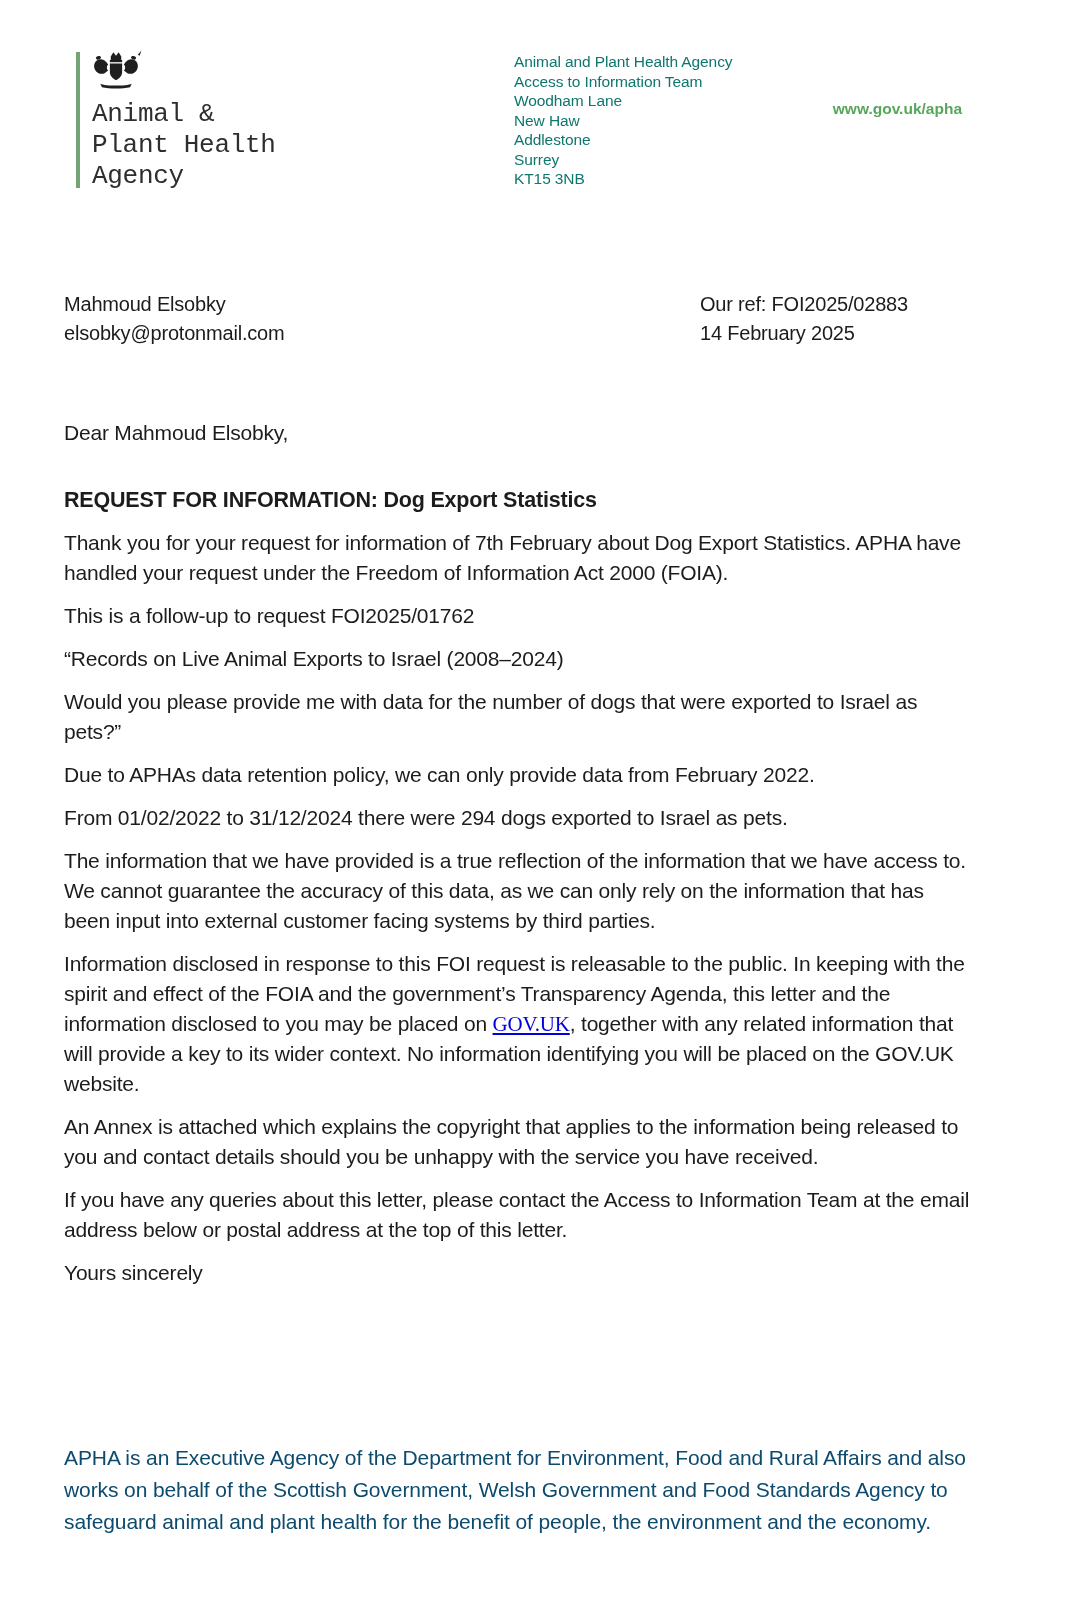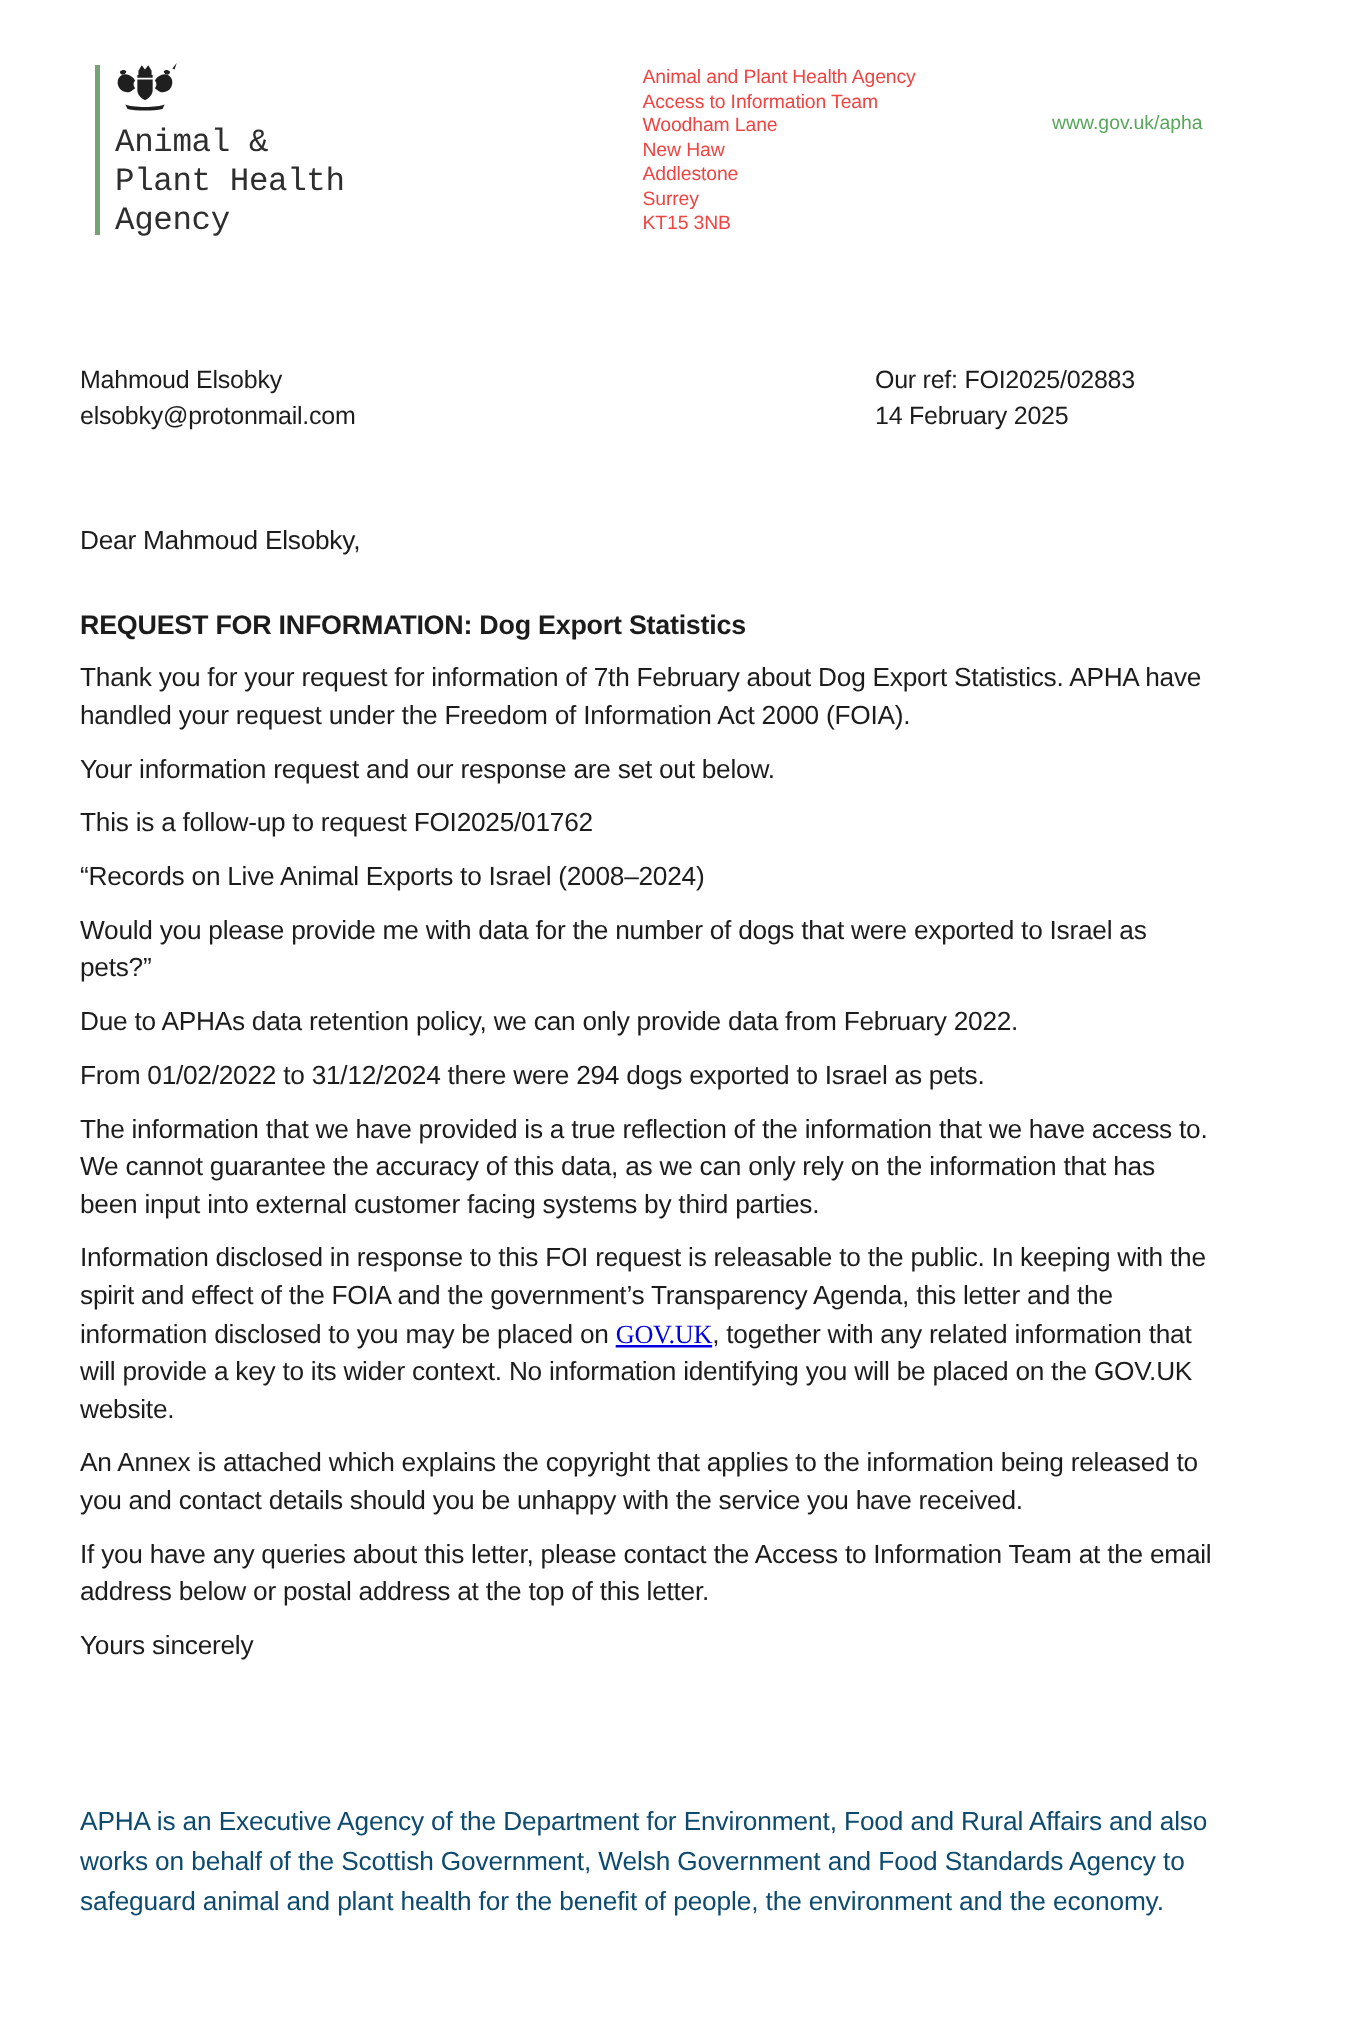--- a/index.html
+++ b/index.html
@@ -32,29 +32,30 @@
     letter-spacing: -0.3px;
     color: #2e2e2e;
     font-family: Liberation Mono, monospace;
   }
   .addr-block {
     position: absolute;
     left: 514px; top: 52px;
     font-size: 15.5px;
     line-height: 19.5px;
     letter-spacing: -0.1px;
-    color: #ef4444;
+    color: #0f766e;
   }
   .website-link {
     position: absolute;
-    right: 118px; top: 90px;
+    right: 118px; top: 100px;
     font-size: 15.5px;
     color: #58a65c;
     text-decoration: none;
     cursor: pointer;
+    font-weight: bold;
   }
 
   
   .recipient-block {
     position: absolute;
     left: 64px; top: 290px;
     font-size: 20px;
     line-height: 29px;
     letter-spacing: -0.2px;
   }
@@ -154,21 +155,20 @@
     <div>14 February 2025</div>
   </div>
 
   <div class="letter-body">
     <p class="salutation">Dear Mahmoud Elsobky,</p>
 
     <p class="subject-heading">REQUEST FOR INFORMATION: Dog Export Statistics</p>
 
     <p>Thank you for your request for information of 7th February about Dog Export Statistics. APHA have handled your request under the Freedom of Information Act 2000 (FOIA).</p>
 
-    <p>Your information request and our response are set out below.</p>
 
     <p>This is a follow-up to request FOI2025/01762</p>
 
     <p class="gap">“Records on Live Animal Exports to Israel (2008–2024)</p>
 
     <p class="gap">Would you please provide me with data for the number of dogs that were exported to Israel as pets?”</p>
 
     <p class="gap">Due to APHAs data retention policy, we can only provide data from February 2022.</p>
 
     <p class="gap">From 01/02/2022 to 31/12/2024 there were 294 dogs exported to Israel as pets.</p>

